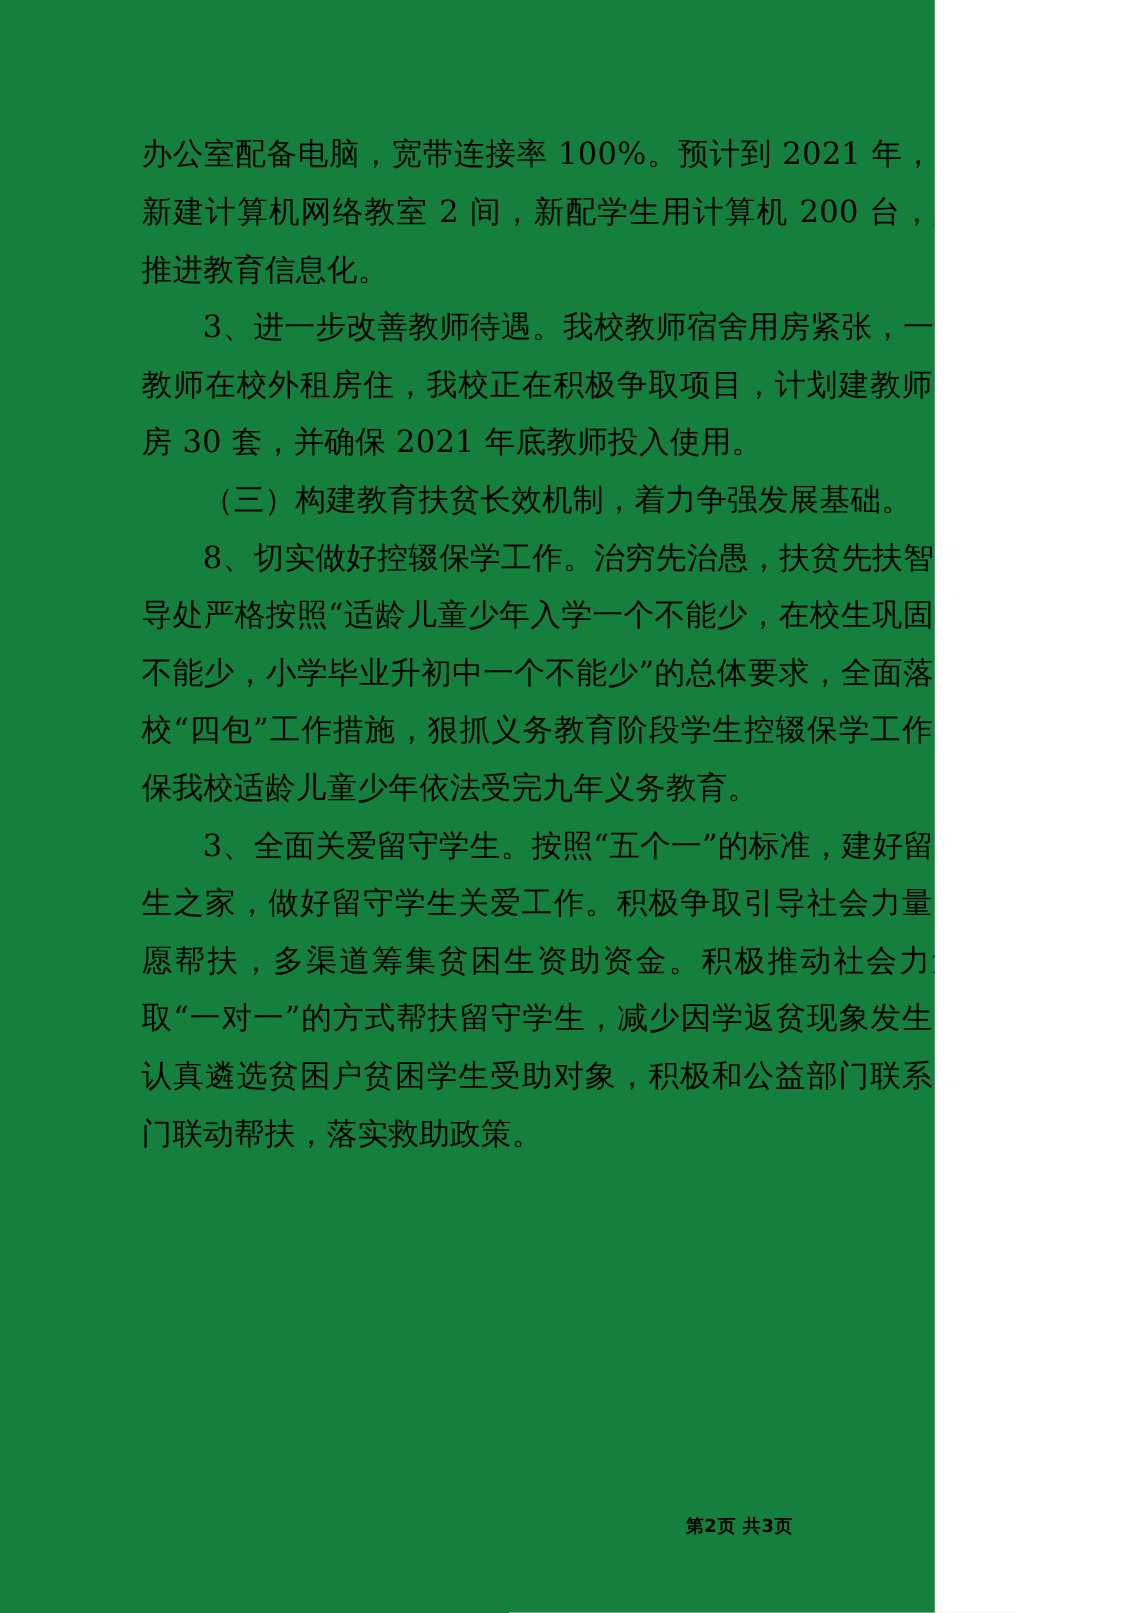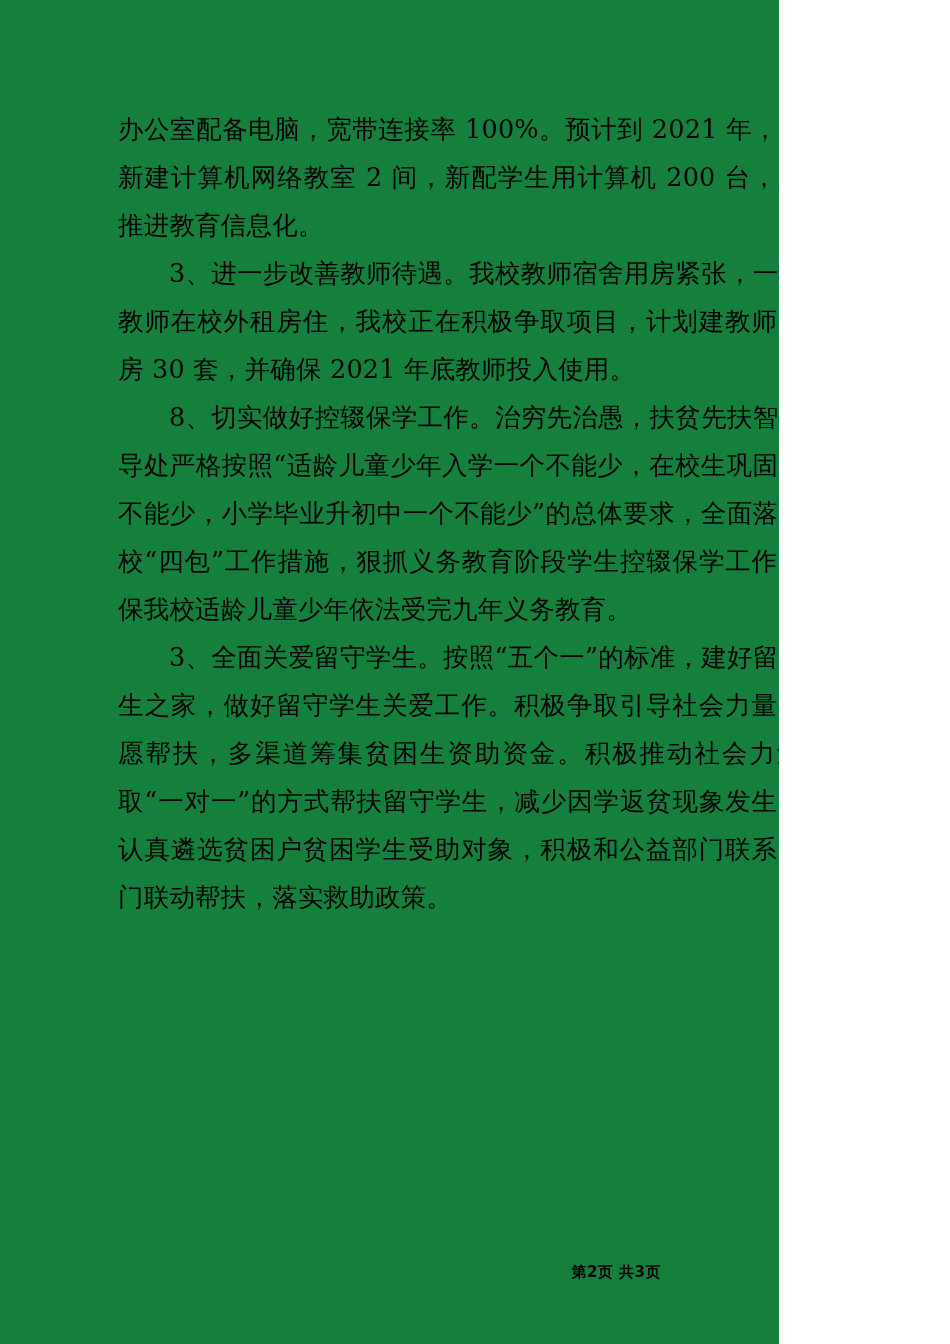--- a/index.html
+++ b/index.html
@@ -47,18 +47,19 @@
     margin-top: 28px;
   }
 </style>
 </head>
 <body>
 
 <div class="page">
   <div class="content">
     <p class="para">办公室配备电脑，宽带连接率 100%。预计到 2021 年，学校新建计算机网络教室 2 间，新配学生用计算机 200 台，加快推进教育信息化。</p>
     <p class="para indent">3、进一步改善教师待遇。我校教师宿舍用房紧张，一部分教师在校外租房住，我校正在积极争取项目，计划建教师周转房 30 套，并确保 2021 年底教师投入使用。</p>
+    <p class="para indent">（三）构建教育扶贫长效机制，着力争强发展基础。</p>
     <p class="para indent">8、切实做好控辍保学工作。治穷先治愚，扶贫先扶智。教导处严格按照“适龄儿童少年入学一个不能少，在校生巩固一个不能少，小学毕业升初中一个不能少”的总体要求，全面落实学校“四包”工作措施，狠抓义务教育阶段学生控辍保学工作，确保我校适龄儿童少年依法受完九年义务教育。</p>
     <p class="para indent">3、全面关爱留守学生。按照“五个一”的标准，建好留守学生之家，做好留守学生关爱工作。积极争取引导社会力量的志愿帮扶，多渠道筹集贫困生资助资金。积极推动社会力量采取“一对一”的方式帮扶留守学生，减少因学返贫现象发生，要认真遴选贫困户贫困学生受助对象，积极和公益部门联系，部门联动帮扶，落实救助政策。</p>
 
   </div>
   <div class="footer">第2页 共3页</div>
 </div>
 
 </body></html>

